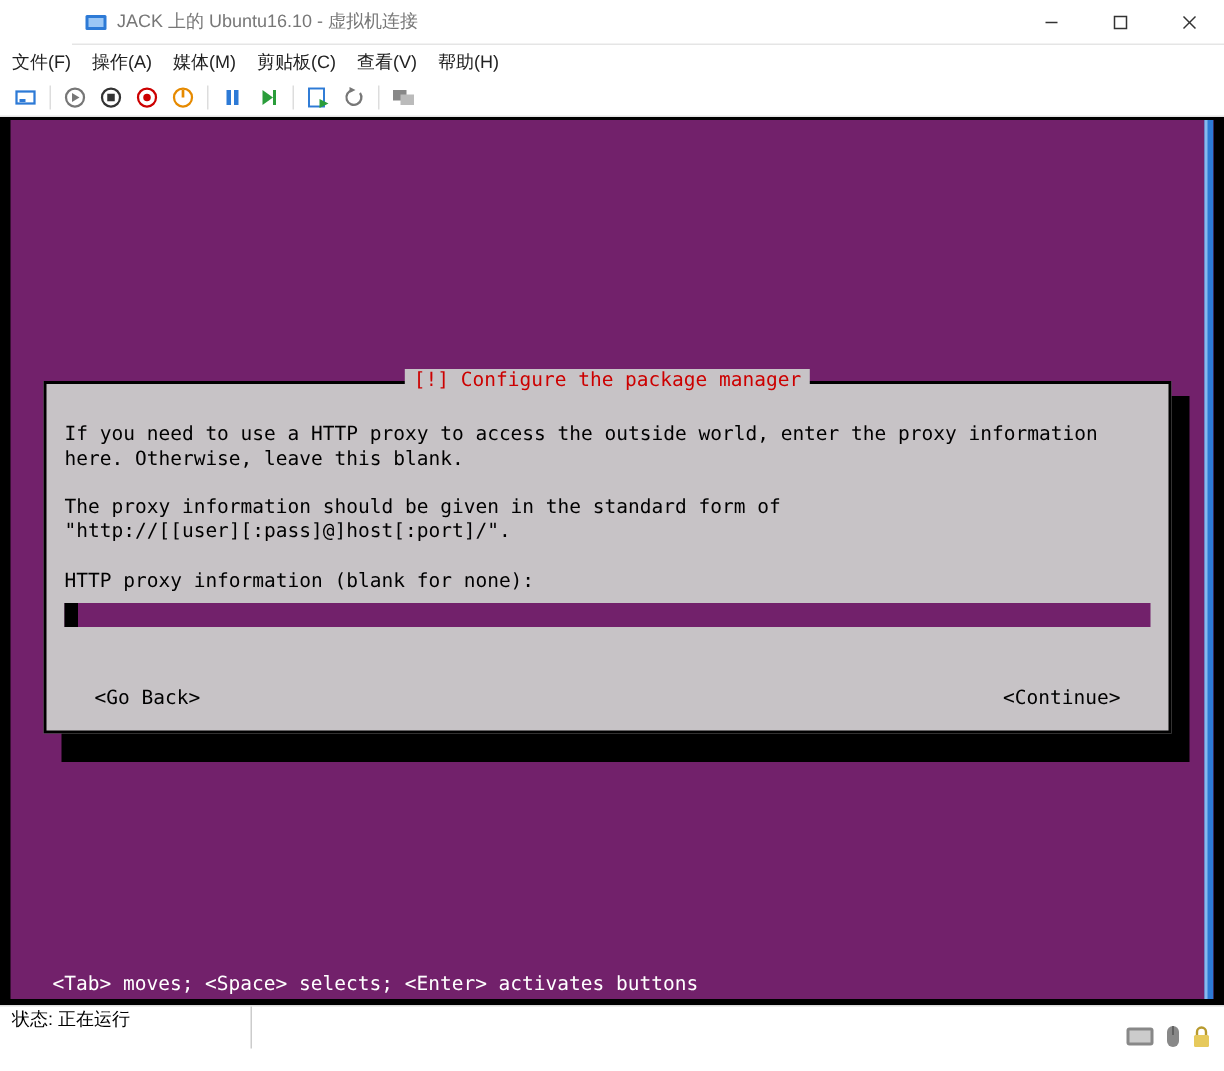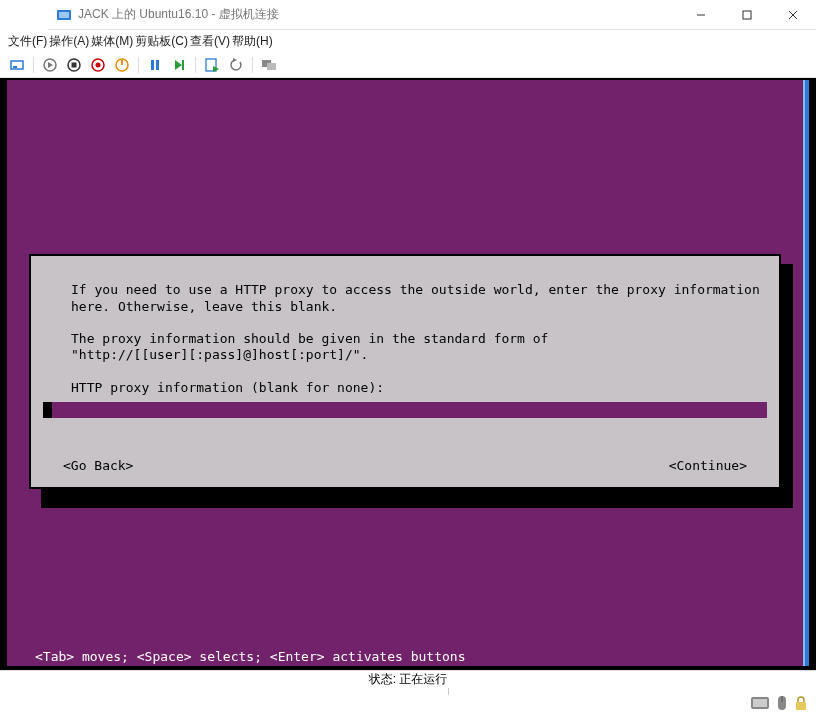--- a/index.html
+++ b/index.html
@@ -37,21 +37,21 @@
   display: flex;
   align-items: center;
   justify-content: center;
   color: #555;
 }
 .menubar {
   height: 22px;
   display: flex;
   align-items: center;
   padding: 0 8px;
-  gap: 2px;
+  gap: 14px;
   color: #222;
 }
 .menubar span { font-size: 12px; }
 .toolbar {
   height: 26px;
   display: flex;
   align-items: center;
   padding: 0 6px;
   gap: 2px;
   border-bottom: 1px solid #e5e5e5;
@@ -128,21 +128,20 @@
   transform: translateX(-50%);
   background: #c7c3c6;
   padding: 0 6px;
   color: #cc0000;
   white-space: nowrap;
 }
 .dialog-body {
   color: #000;
   line-height: 1.25;
   white-space: pre-wrap;
-  margin-left: 28px;
 }
 .input-row {
   margin-top: 6px;
   height: 16px;
   background: #72216b;
   position: relative;
 }
 .input-cursor {
   position: absolute;
   left: 0;
@@ -170,24 +169,22 @@
   margin-left: 24px;
 }
 .statusbar {
   position: absolute;
   left: 0;
   bottom: 0;
   width: 100%;
   height: 44px;
   border-top: 1px solid #ddd;
   display: flex;
-  align-items: center;
   padding: 0 8px;
   background: #fff;
-  flex-direction: column;
 }
 .statusbar .st-label { color: #000; }
 .statusbar .st-sep {
   width: 1px;
   height: 28px;
   background: #ccc;
   margin: 0 0 0 80px;
 }
 .statusbar .st-icons {
   margin-left: auto;
@@ -303,20 +300,21 @@
   </div>
 </div>
 
 <div class="viewport">
   <div class="console">
     <div class="win-right-edge"></div>
 
     <div class="dialog-shadow"></div>
 
     <div class="dialog">
+      <div class="dialog-title">[!] Configure the package manager</div>
 
       <div class="dialog-body">
 <span>If you need to use a HTTP proxy to access the outside world, enter the proxy information</span>
 <span>here. Otherwise, leave this blank.</span>
 
 <span>The proxy information should be given in the standard form of</span>
 <span>"http://[[user][:pass]@]host[:port]/".</span>
 
 <span>HTTP proxy information (blank for none):</span></div>
 

